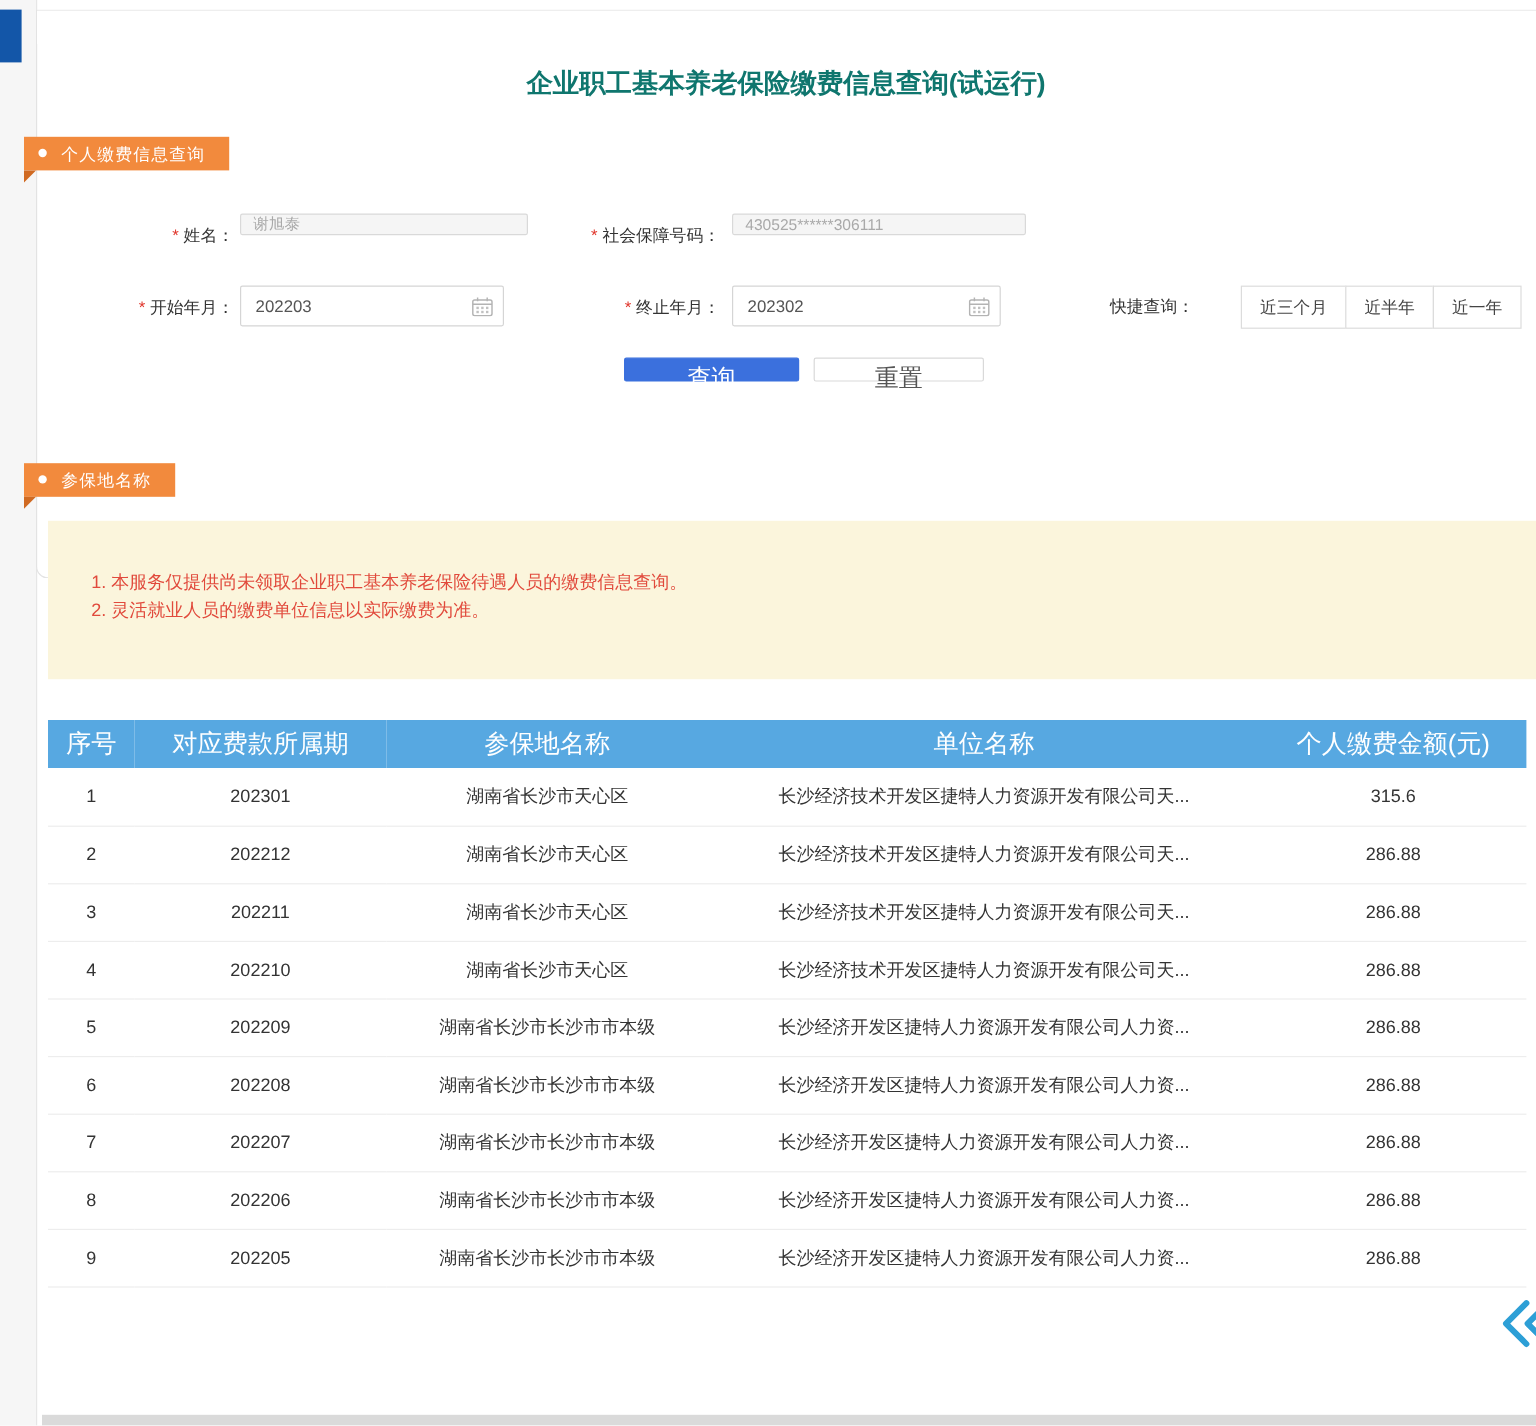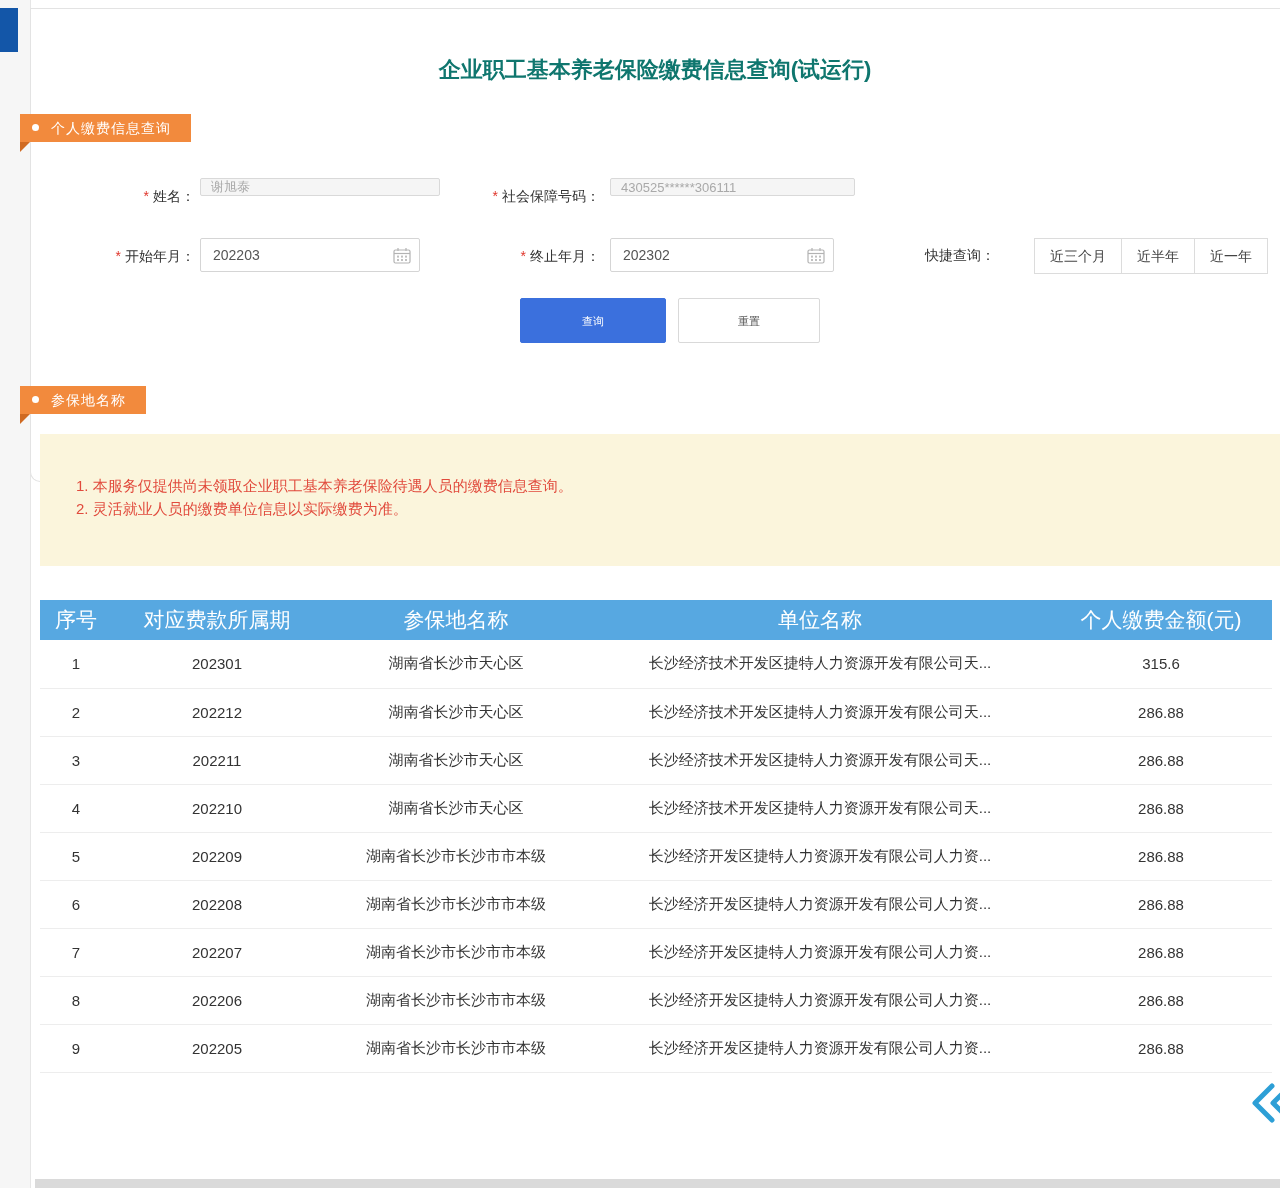--- a/index.html
+++ b/index.html
@@ -67,22 +67,22 @@
   .quick-label { position:absolute; left:925px; top:247px; font-size:14px; color:#333; z-index:6; }
   .quick-group { position:absolute; left:1015px; top:238px; z-index:6; display:flex;margin-left:19px; }
   .quick-btn {
     height:36px; line-height:34px; padding:0 15px; background:#fff;
     border:1px solid #dcdcdc; font-size:14px; color:#444; cursor:pointer;
     margin-left:-1px; font-family:"Liberation Sans", sans-serif;
   }
   .quick-btn:first-child { margin-left:0; }
 
   .btn {
-    position:absolute; top:298px; height:45px; border-radius:2px;
-    font-size:11px; text-align:center; line-height:34px; cursor:pointer; z-index:6;
+    position:absolute; top:298px; height:20px; border-radius:2px;
+    font-size:20px; text-align:center; line-height:34px; cursor:pointer; z-index:6;
     font-family:"Liberation Sans", sans-serif;
   }
   .btn-query { left:520px; width:146px; background:#3b70dd; color:#fff; border:1px solid #3b70dd; }
   .btn-reset { left:678px; width:142px; background:#fff; color:#555; border:1px solid #d9d9d9; }
 
   
   .notice-box {
     position:absolute; left:40px; right:0; top:434px; height:132px;
     background:#fbf5dc; z-index:5;
   }

